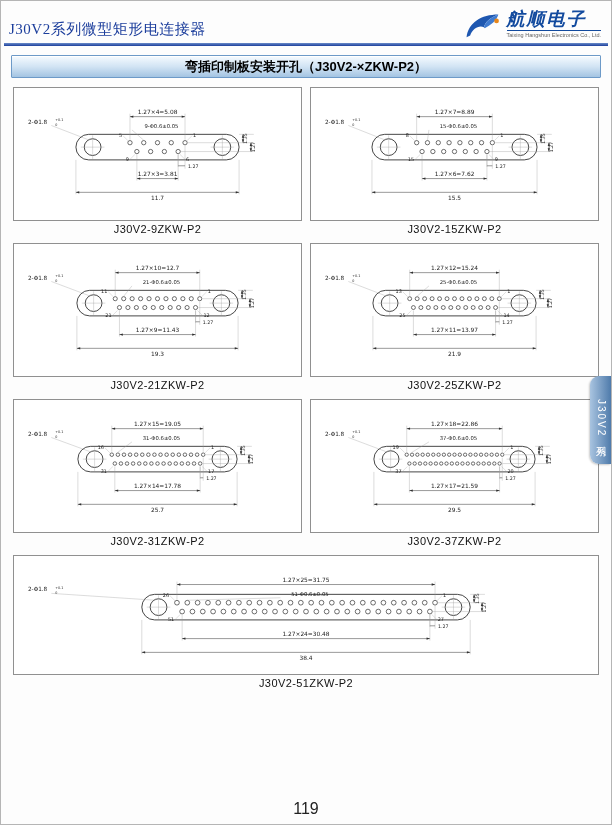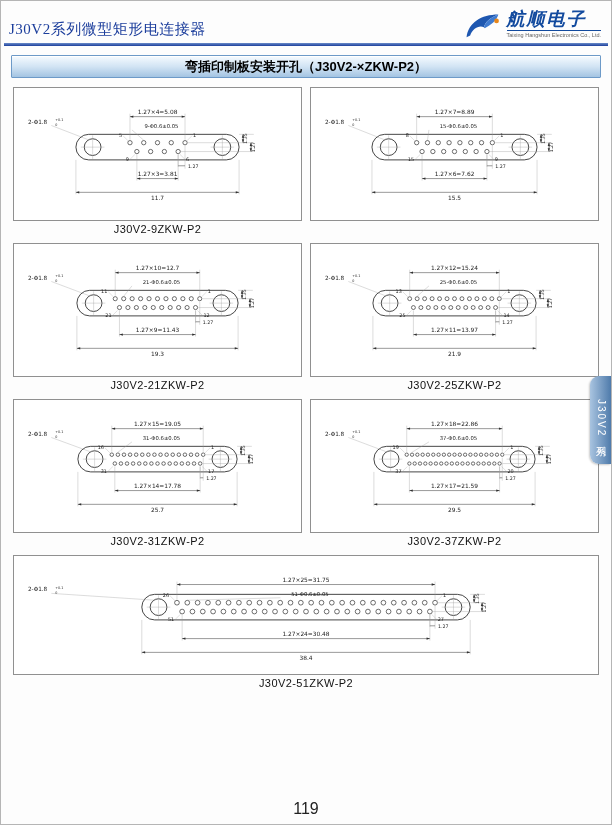--- a/index.html
+++ b/index.html
@@ -181,20 +181,21 @@
             <text x="146" y="114" font-size="6" text-anchor="middle" fill="#1d1d1d">15.5</text>
             <text x="99.5" y="49.5" font-size="5" text-anchor="end" fill="#1d1d1d">8</text>
             <line x1="100.5" y1="48.5" x2="105.5" y2="53.5" stroke="#999" stroke-width="0.3"></line>
             <text x="192.5" y="49.5" font-size="5" text-anchor="start" fill="#1d1d1d">1</text>
             <line x1="191.5" y1="48.5" x2="186.5" y2="53.5" stroke="#999" stroke-width="0.3"></line>
             <text x="105" y="74.5" font-size="5" text-anchor="end" fill="#1d1d1d">15</text>
             <line x1="106" y1="72.5" x2="111" y2="67.5" stroke="#999" stroke-width="0.3"></line>
             <text x="187" y="74.5" font-size="5" text-anchor="start" fill="#1d1d1d">9</text>
             <line x1="186" y1="72.5" x2="181" y2="67.5" stroke="#999" stroke-width="0.3"></line>
           </svg></div>
+    <figcaption class="panel-caption">J30V2-15ZKW-P2</figcaption>
   </figure>
       <figure class="panel">
     <div class="panel-box" style="height: 134px;"><svg viewBox="0 0 292 134" width="100%" height="100%">
             <rect x="64" y="47" width="164" height="26" rx="13" ry="13" fill="none" stroke="#2f2f2f" stroke-width="0.9"></rect>
             <circle cx="81" cy="60" r="8.5" fill="none" stroke="#2f2f2f" stroke-width="0.9"></circle>
             <line x1="69" y1="60" x2="93" y2="60" stroke="#999" stroke-width="0.35"></line>
             <line x1="81" y1="48" x2="81" y2="72" stroke="#999" stroke-width="0.35"></line>
             <circle cx="211" cy="60" r="8.5" fill="none" stroke="#2f2f2f" stroke-width="0.9"></circle>
             <line x1="199" y1="60" x2="223" y2="60" stroke="#999" stroke-width="0.35"></line>
             <line x1="211" y1="48" x2="211" y2="72" stroke="#999" stroke-width="0.35"></line>

